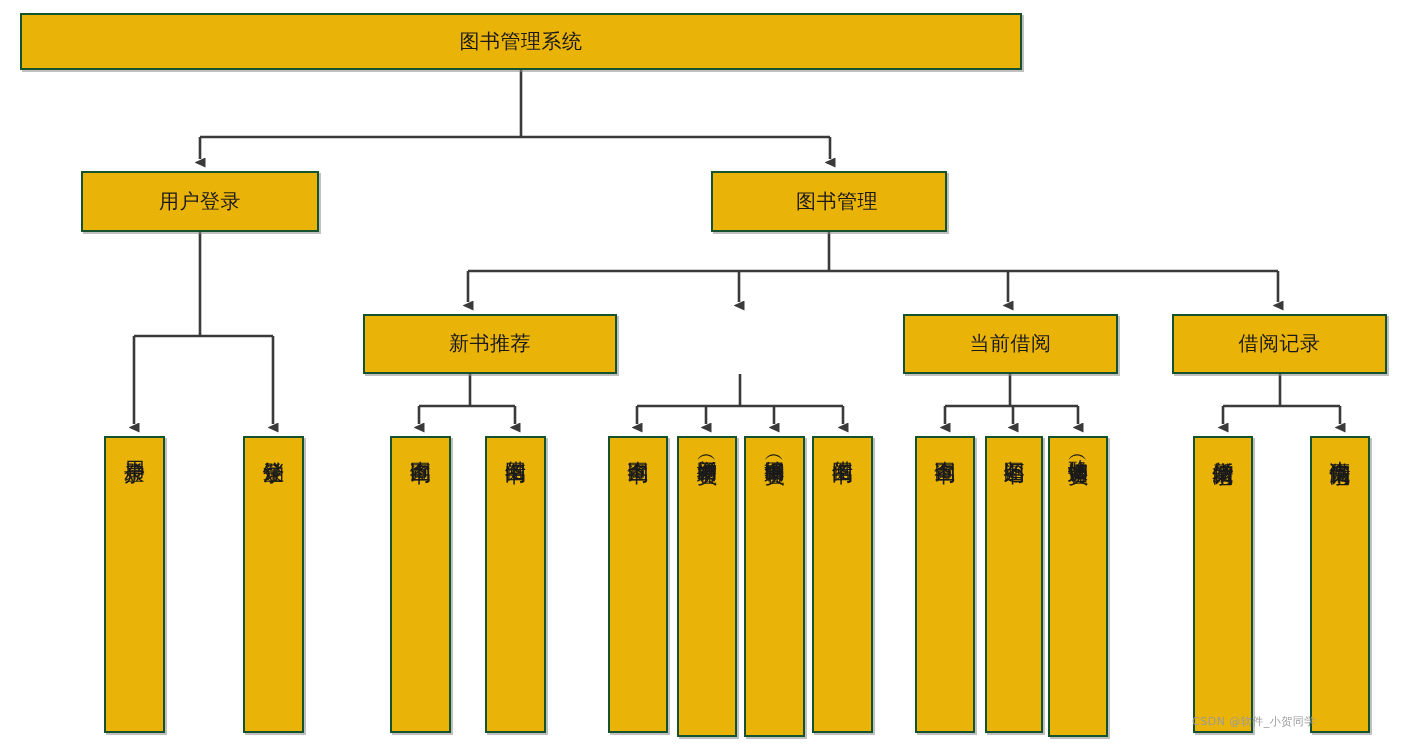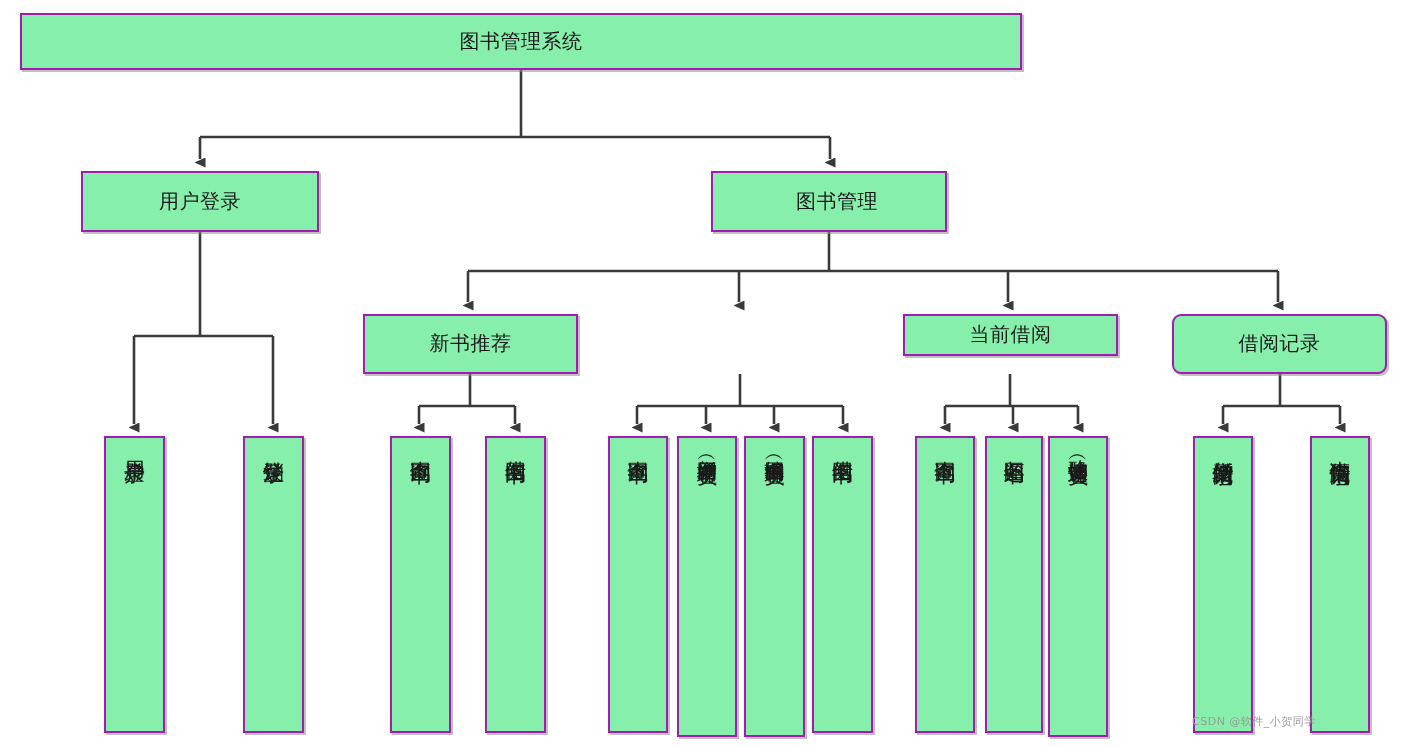--- a/index.html
+++ b/index.html
@@ -21,22 +21,22 @@
     position: absolute;
     left: 0;
     top: 0;
     width: 1405px;
     height: 747px;
     pointer-events: none;
   }
   .node {
     position: absolute;
     box-sizing: border-box;
-    background: #86efac;
-    border: 2px solid #a21caf;
+    background: #eab308;
+    border: 2px solid #14532d;
     box-shadow: 2px 2px 0 rgba(140,140,140,0.55);
     display: flex;
     align-items: center;
     justify-content: center;
     color: #1a1a1a;
   }
   .node .lbl {
     display: block;
     text-align: center;
     line-height: 1.18;
@@ -140,27 +140,27 @@
     <span class="lbl">图书管理系统</span>
   </div>
 
   <div class="node horiz" style="left:81px; top:171px; width:238px; height:61px;">
     <span class="lbl">用户登录</span>
   </div>
   <div class="node horiz" style="left:711px; top:171px; width:236px; height:61px;padding-left:16px;">
     <span class="lbl">图书管理</span>
   </div>
 
-  <div class="node horiz" style="left:363px; top:314px; width:215px; height:60px;">
+  <div class="node horiz" style="left:363px; top:314px; width:254px; height:60px;">
     <span class="lbl">新书推荐</span>
   </div>
-  <div class="node horiz" style="left:903px; top:314px; width:215px; height:42px;">
+  <div class="node horiz" style="left:903px; top:314px; width:215px; height:60px;">
     <span class="lbl">当前借阅</span>
   </div>
-  <div class="node horiz" style="left:1172px; top:314px; width:215px; height:60px;border-radius:9px;">
+  <div class="node horiz" style="left:1172px; top:314px; width:215px; height:60px;">
     <span class="lbl">借阅记录</span>
   </div>
 
   <div class="node vert" style="left:104px; top:436px; width:61px; height:297px;">
     <span class="lbl">用户登录</span>
   </div>
   <div class="node vert" style="left:243px; top:436px; width:61px; height:297px;">
     <span class="lbl">注销登录</span>
   </div>
 

